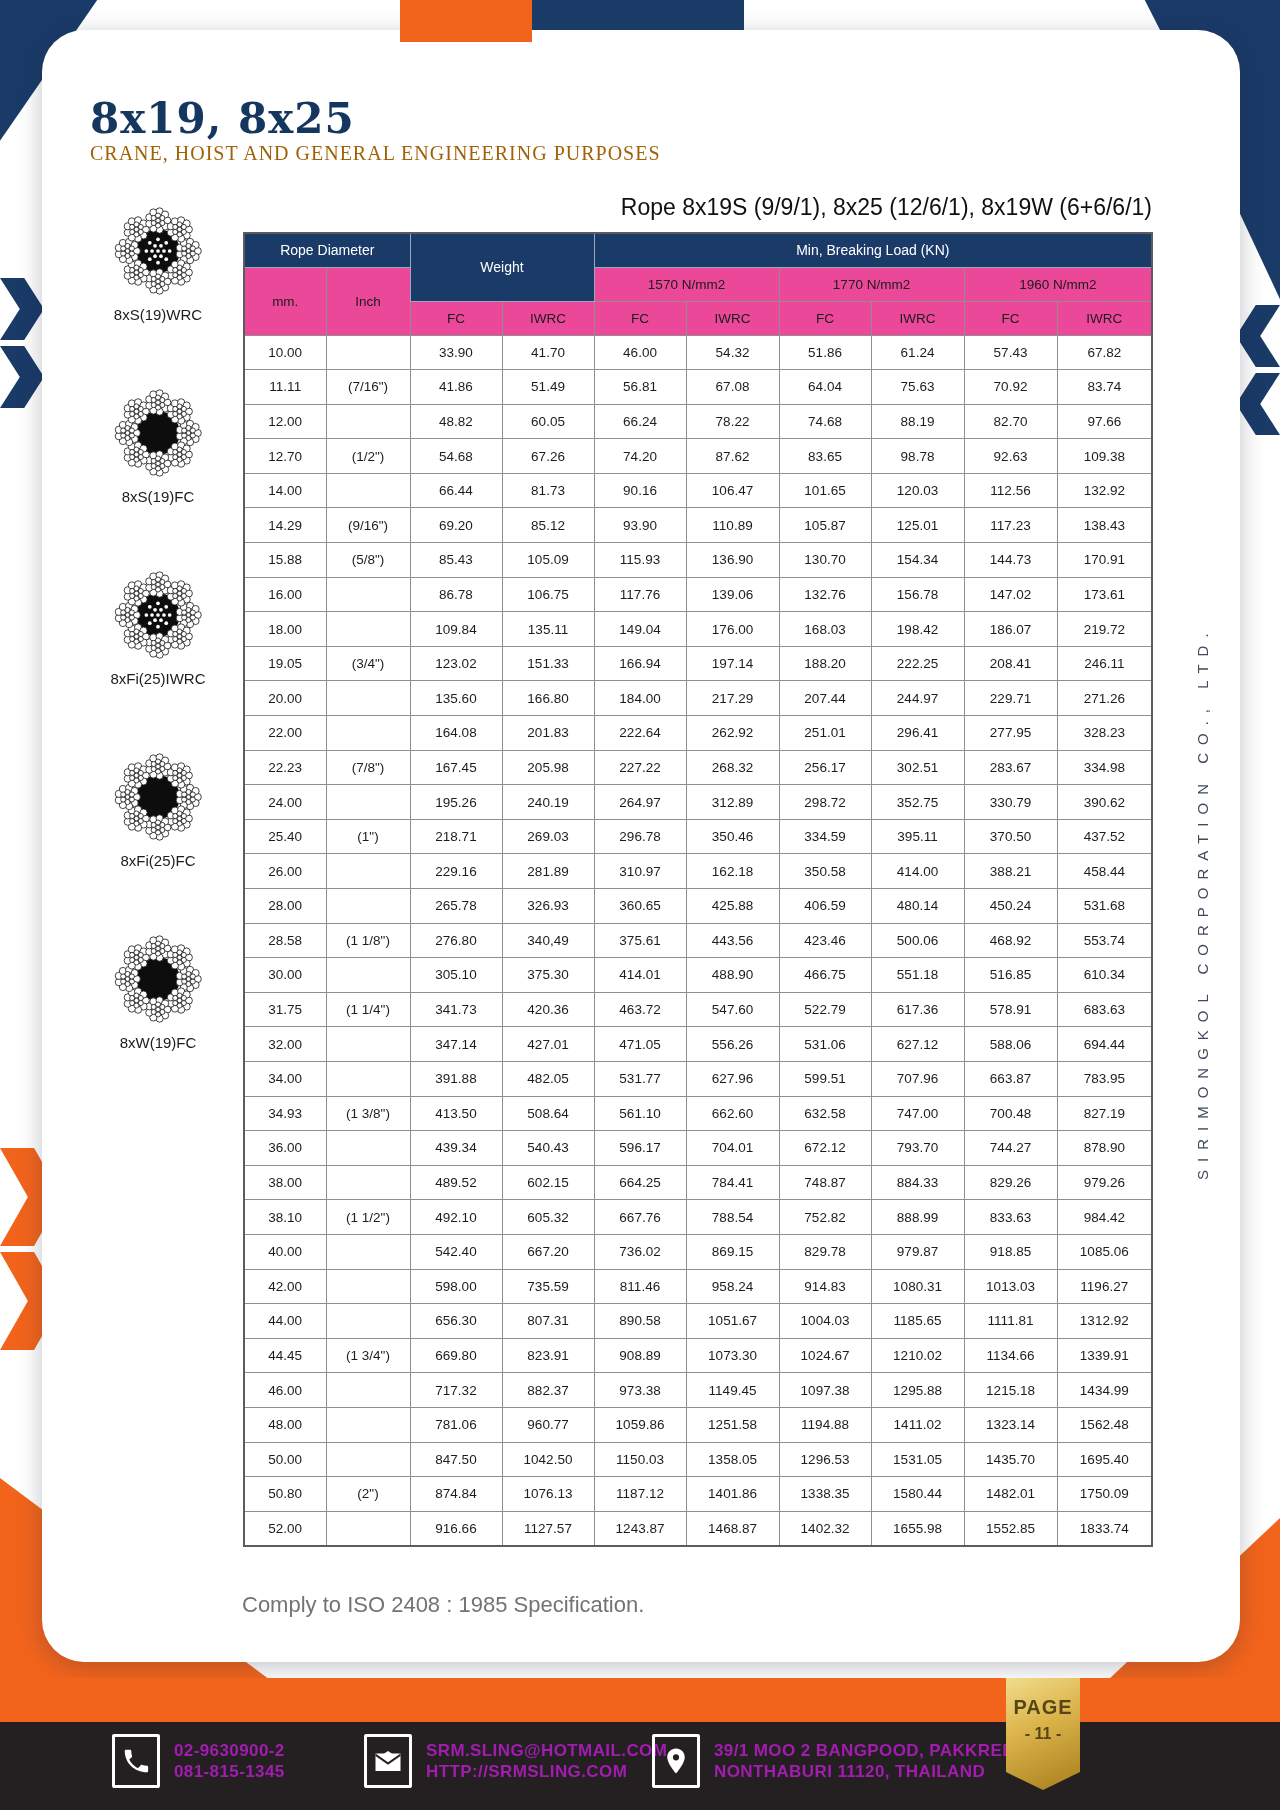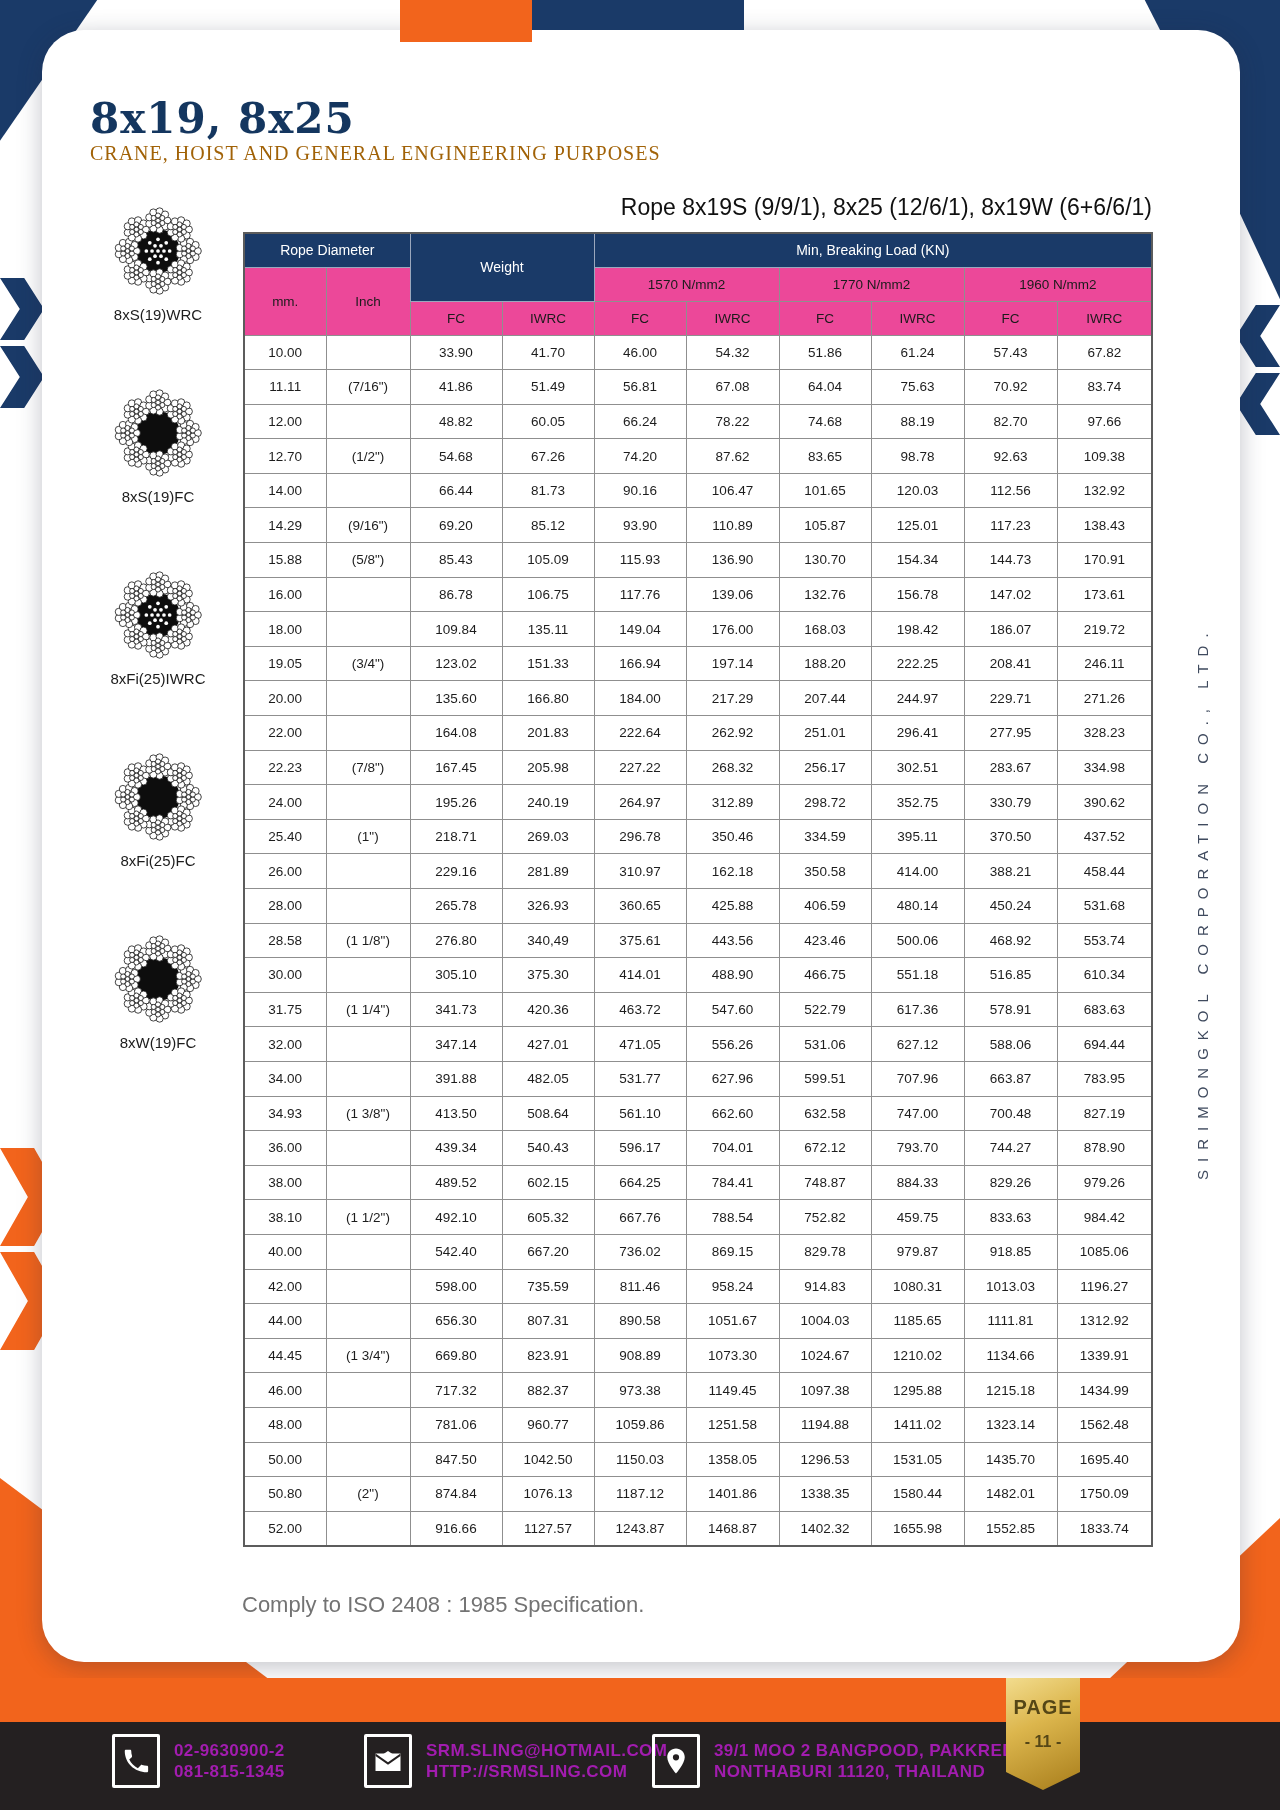--- a/index.html
+++ b/index.html
@@ -82,21 +82,21 @@
   .contact .lines { margin-left:14px; color:#a21caf; font-weight:bold;
                     font-size:17px; line-height:1.25; letter-spacing:.4px; }
   .contact-phone { left:112px; top:1734px; }
   .contact-email { left:364px; top:1734px; }
   .contact-addr  { left:652px; top:1734px; }
 
   .page-badge { position:absolute; left:1006px; top:1678px; width:74px; height:112px;
                 background:linear-gradient(155deg,#f2dc8e 0%,#dcb64d 40%,#a87d1b 100%);
                 clip-path:polygon(0 0,100% 0,100% 84%,50% 100%,0 84%);
                 z-index:4; display:flex; flex-direction:column; align-items:center;
-                padding-top:18px;gap:8px; }
+                padding-top:18px; }
   .page-badge .pb-label { font-size:20px; font-weight:bold; color:#554616; letter-spacing:1px; }
   .page-badge .pb-num   { font-size:16px; font-weight:bold; color:#554616; margin-top:6px; }
 
   .defs-svg { position:absolute; width:0; height:0; }
 </style>
 </head>
 <body>
 
 <svg class="defs-svg" aria-hidden="true">
   <defs>
@@ -547,21 +547,21 @@
           <td>979.26</td>
         </tr>
         <tr>
           <td>38.10</td>
           <td>(1 1/2")</td>
           <td>492.10</td>
           <td>605.32</td>
           <td>667.76</td>
           <td>788.54</td>
           <td>752.82</td>
-          <td>459.75</td>
+          <td>888.99</td>
           <td>833.63</td>
           <td>984.42</td>
         </tr>
         <tr>
           <td>40.00</td>
           <td></td>
           <td>542.40</td>
           <td>667.20</td>
           <td>736.02</td>
           <td>869.15</td>

